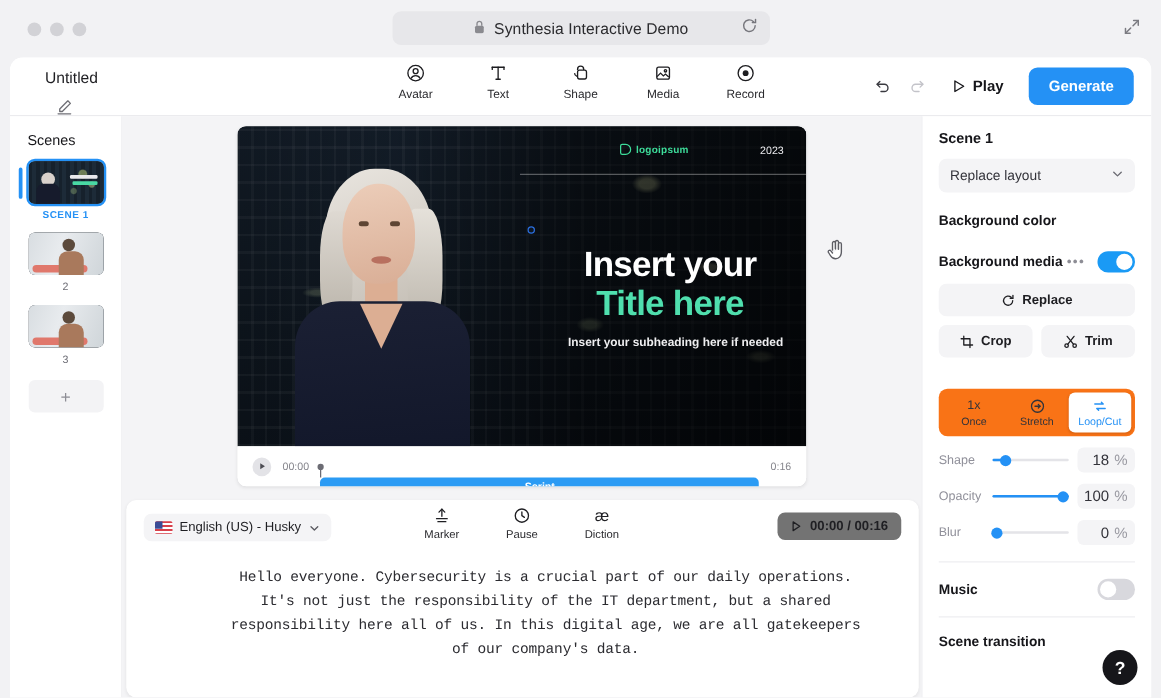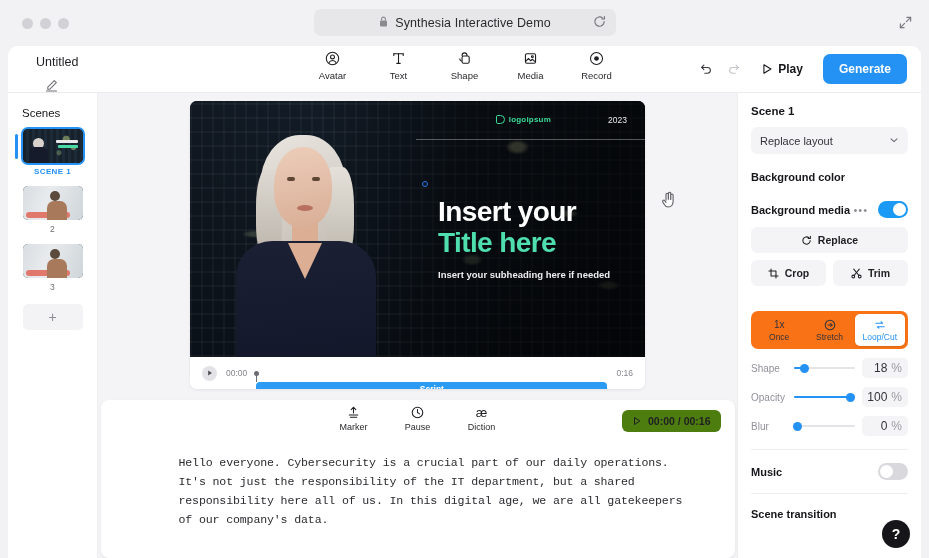--- a/index.html
+++ b/index.html
@@ -122,21 +122,21 @@
   .th-txt2 { position: absolute; right: 5px; top: 16px; width: 20px; height: 3px; background: #49d9a4; border-radius: 1px; }
   .th-light { position: absolute; inset: 0;
     background: linear-gradient(110deg,#d8dde1 0%,#e8ebee 40%,#cfd5d9 100%);
   }
   .th-light .p-head { position: absolute; left: 46%; top: 16%; width: 10px; height: 10px; border-radius: 50%; background: #5c4a3c; }
   .th-light .p-body { position: absolute; left: 40%; top: 45%; width: 20px; height: 19px; border-radius: 7px 7px 0 0; background: #a9795c; }
   .th-light .mat { position: absolute; left: 3px; bottom: 2px; width: 44px; height: 6px; border-radius: 3px; background: #e0786c; }
 
   
   .center-col { flex: 1; display: flex; flex-direction: column; align-items: center;
-                padding: 8px 0 0 0; overflow: hidden; }
+                padding: 8px 0 0 0; overflow: hidden; text-align: center; }
 
   .canvas-wrap {
     width: 455px; background: #fff; border-radius: 7px;
     box-shadow: 0 1px 3px rgba(0,0,0,.08); padding: 0; overflow: hidden;
     position: relative;
   }
   .video-frame { position: relative; width: 455px; height: 256px; overflow: hidden; background: #0a1017; }
   .vid-bg { position: absolute; inset: 0;
     background-image:
       radial-gradient(ellipse at 72% 18%, rgba(214,222,168,.50) 0 6px, transparent 12px),
@@ -217,21 +217,21 @@
     background: repeating-linear-gradient(180deg,#d8404a 0 1.6px,#fff 1.6px 3.2px); }
   .flag::after { content:''; position:absolute; left:0; top:0; width:6px; height:5.5px; background:#3a4c96; }
   .lang-text { font-size: 10.5px; color: #1f1f23; }
   .chev { color: #5a5a61; display: flex; }
   .script-tools { position: absolute; left: 50%; transform: translateX(-50%); display: flex; gap: 22px; top: 5px; }
   .stool { display: flex; flex-direction: column; align-items: center; gap: 2px; cursor: pointer; width: 42px; }
   .stool .si { color: #1f1f23; height: 15px; display: flex; align-items: center; }
   .stool .sl { font-size: 9px; color: #2a2a2e; }
   .script-time {
     position: absolute; right: 14px; top: 10px;
-    background: #4d7c0f; border-radius: 6px; padding: 5px 10px;
+    background: #737373; border-radius: 6px; padding: 5px 10px;
     display: flex; align-items: center; gap: 6px; cursor: pointer;
   }
   .script-time .st { font-size: 10.5px; color: #1f1f23; font-weight: 600; }
   .script-text {
     padding: 10px 40px 0 78px; font-family: "Liberation Mono", monospace;
     font-size: 11.6px; line-height: 1.63; color: #2b2b30; letter-spacing: -.15px;
   }
 
   
   .settings-panel {
@@ -522,20 +522,29 @@
           <div class="tl-track">
             <div class="tl-playhead"></div>
             <span class="tl-track-label">Script</span>
           </div>
           <span class="tl-end">0:16</span>
         </div>
       </div>
 
       <div class="script-panel">
         <div class="script-bar">
+          <div class="lang-chip">
+            <span class="flag"></span>
+            <span class="lang-text">English (US) - Husky</span>
+            <span class="chev">
+              <svg width="9" height="9" viewBox="0 0 10 10" fill="none" stroke="currentColor" stroke-width="1.2" stroke-linecap="round" stroke-linejoin="round">
+                  <path d="M2 3.8L5 6.7l3-2.9"></path>
+                </svg>
+            </span>
+          </div>
 
           <div class="script-tools">
             <div class="stool">
               <span class="si">
                 <svg width="13" height="13" viewBox="0 0 14 14" fill="none" stroke="currentColor" stroke-width="1.15" stroke-linecap="round" stroke-linejoin="round">
                     <path d="M7 1.4v6.2"></path>
                     <path d="M4.5 4l2.5-2.6L9.5 4"></path>
                     <path d="M2.4 9.6h9.2"></path>
                     <path d="M3.6 12.2h6.8"></path>
                   </svg>

